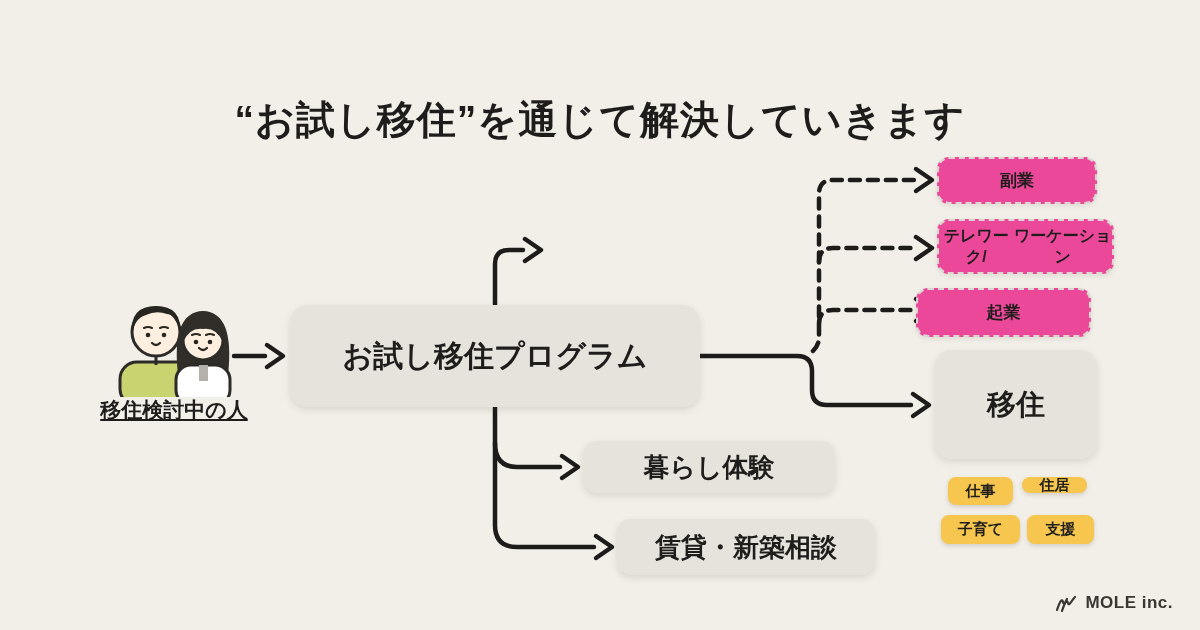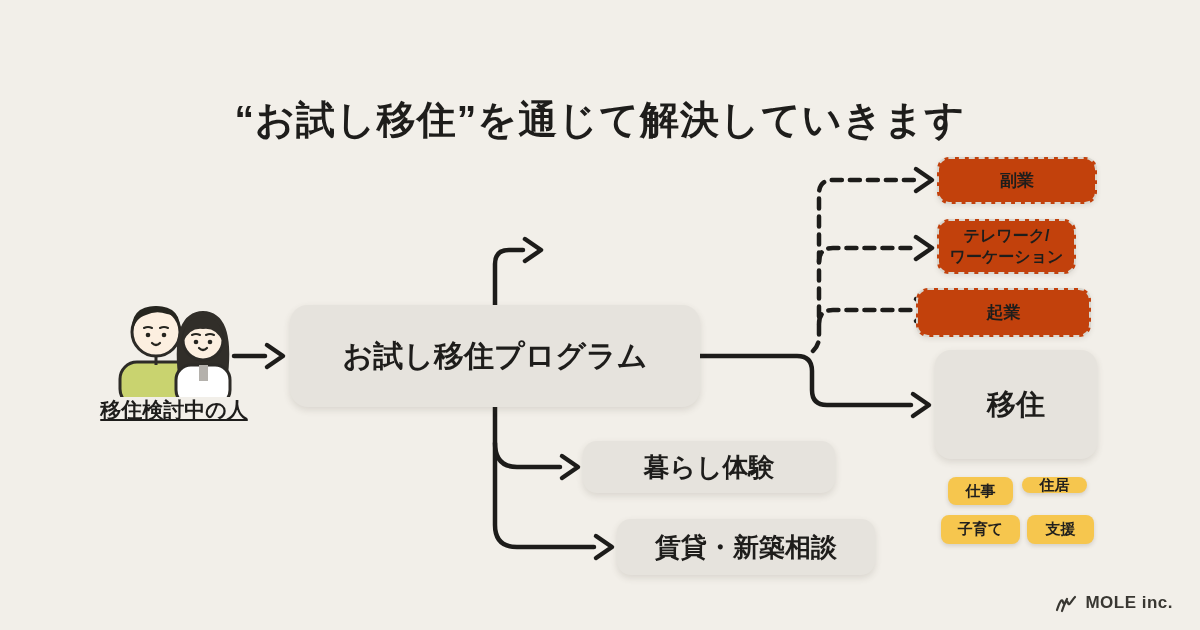--- a/index.html
+++ b/index.html
@@ -24,33 +24,33 @@
 
   .box {
     position:absolute; display:flex; align-items:center; justify-content:center;
     font-weight:800; color:#1E1D1B; text-align:center;
   }
   .gray {
     background:#E6E3DD; border-radius:16px;
     box-shadow:0 3px 7px rgba(70,62,48,.14);
   }
   .white {
-    background:#c2410c; border-radius:12px;
+    background:#ec4899; border-radius:12px;
     border:2px dashed #DAD7D0;
     box-shadow:0 2px 5px rgba(70,62,48,.10);
   }
 
   #program-box { left:290px; top:305px; width:410px; height:102px; font-size:30px; border-radius:18px; }
   #work-box    { left:546px; top:224px; width:254px; height:50px;  font-size:26px; border-radius:14px; }
   #living-box  { left:583px; top:441px; width:252px; height:52px;  font-size:26px; border-radius:14px; }
   #housing-box { left:617px; top:519px; width:258px; height:56px;  font-size:26px; border-radius:14px; }
   #iju-box     { left:935px; top:350px; width:162px; height:109px; font-size:29px; }
 
   #fukugyo-box  { left:937px; top:157px; width:160px; height:47px; font-size:17px; }
-  #telework-box { left:937px; top:219px; width:139px; height:55px; font-size:16px; flex-direction:column; line-height:1.3; }
+  #telework-box { left:937px; top:219px; width:177px; height:55px; font-size:16px; flex-direction:row; line-height:1.3; }
   #kigyo-box    { left:916px; top:288px; width:175px; height:49px; font-size:17px; }
 
   .tag {
     position:absolute; display:flex; align-items:center; justify-content:center;
     background:#F6C64E; border-radius:8px;
     font-weight:800; font-size:15px; color:#201F1D;
     box-shadow:0 2px 4px rgba(70,62,48,.18);
   }
   #tag-0 { left:948px;  top:477px; width:65px;  height:28px; }
   #tag-1 { left:1022px; top:477px; width:65px;  height:16px; }

